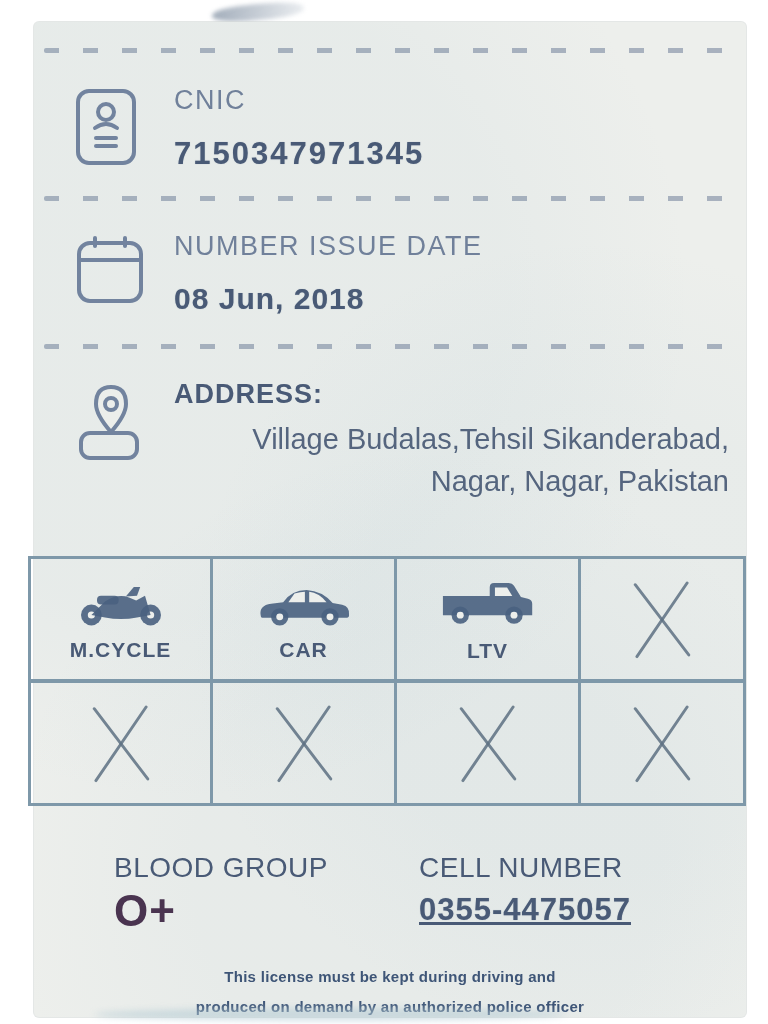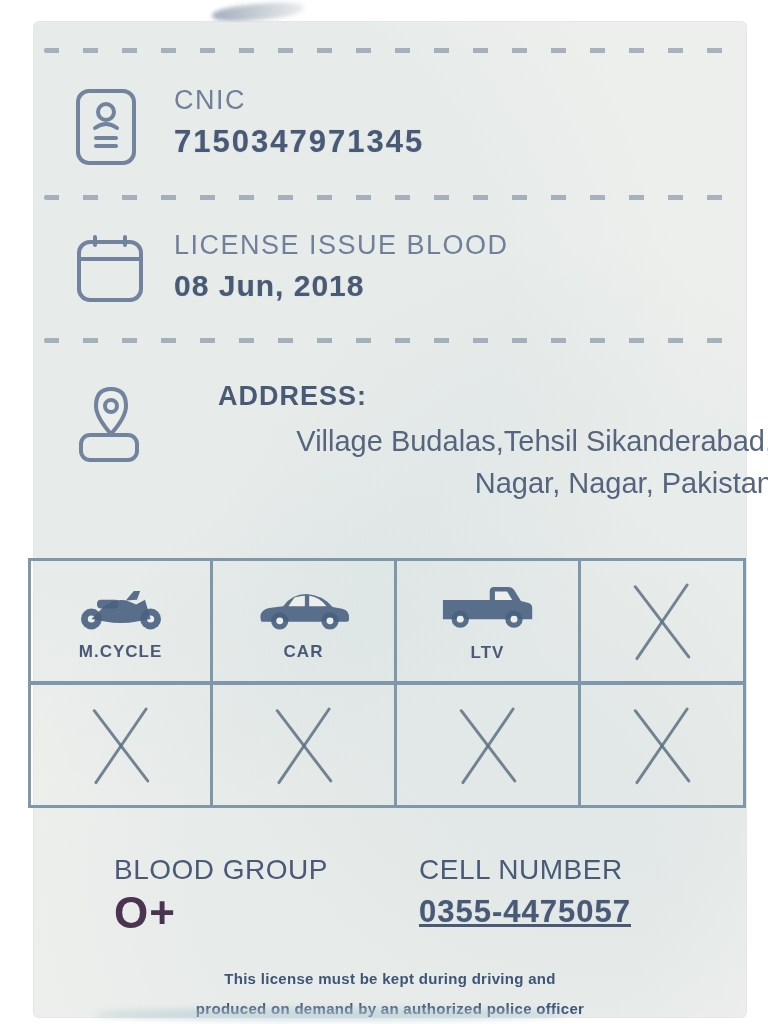--- a/index.html
+++ b/index.html
@@ -34,44 +34,44 @@
     background:repeating-linear-gradient(90deg,
       var(--ink-label,#70809a) 0 15px, transparent 15px 39px);
     filter:blur(.3px);
   }
   .dash-first{margin-top:26px;}
   .dash-2{margin-top:24px;}
   .dash-3{margin-top:28px;}
   .info{display:flex;padding-left:40px;align-items:flex-start;}
   .sec-cnic{margin-top:32px;}
   .sec-date{margin-top:30px;}
-  .sec-addr{margin-top:38px;gap:44px;}
+  .sec-addr{margin-top:30px;}
   .icon-box{flex:0 0 100px;width:100px;padding-top:2px;}
   .icon-stroke{stroke:var(--ink-icon,#5e7292);fill:none;stroke-width:4;stroke-linecap:round;stroke-linejoin:round;opacity:.85;}
   .texts{flex:1;min-width:0;}
   .label{font-size:27px;color:var(--ink-label,#70809a);letter-spacing:1.5px;}
   .label-bold{font-size:27px;font-weight:700;color:var(--ink-value,#495a76);letter-spacing:1px;}
-  .value{font-size:31px;font-weight:700;color:var(--ink-value,#495a76);letter-spacing:2px;margin-top:8px;
+  .value{font-size:31px;font-weight:700;color:var(--ink-value,#495a76);letter-spacing:2px;margin-top:20px;
          text-shadow:0 0 1px rgba(60,83,116,.35);}
   .value-date{letter-spacing:1px;font-size:30px;}
   .addr-text{font-size:29px;color:var(--ink-value,#495a76);opacity:.92;line-height:42px;width:555px;margin-top:8px;text-align:right;}
   .vgrid{
     margin-top:54px;margin-left:-6px;width:718px;box-sizing:border-box;
     border:3px solid var(--grid-line,#7e98a9);
     display:grid;grid-template-columns:182px 184px 184px 1fr;grid-template-rows:124px 120px;
   }
   .cell{
     border-right:3px solid var(--grid-line,#7e98a9);
     display:flex;flex-direction:column;align-items:center;justify-content:center;
   }
   .cell:nth-child(4n){border-right:0;}
   .cell.row1{border-bottom:4px solid var(--grid-line,#7e98a9);}
   .veh{fill:var(--vehicle,#49607f);opacity:.9;}
   .veh-cut{fill:var(--paper,#edefec);}
-  .vlabel{margin-top:9px;font-size:17px;font-weight:700;letter-spacing:1px;color:var(--ink-value,#495a76);}
+  .vlabel{margin-top:9px;font-size:21px;font-weight:700;letter-spacing:1px;color:var(--ink-value,#495a76);}
   .cross-svg line{stroke:var(--cross,#5e7183);stroke-width:3.5;stroke-linecap:round;opacity:.85;}
   .bottom-row{display:flex;padding-left:80px;margin-top:46px;}
   .bg-block{width:305px;}
   .small-label{font-size:28px;font-weight:500;color:var(--ink-value,#495a76);letter-spacing:.5px;}
   .blood-value{font-size:44px;font-weight:700;color:var(--blood,#4a3450);margin-top:2px;letter-spacing:1px;}
   .cell-value{font-size:31px;font-weight:700;color:var(--ink-value,#495a76);letter-spacing:1px;margin-top:8px;
               text-shadow:0 0 1px rgba(60,83,116,.35);text-decoration:underline;}
   .footer{
     margin-top:26px;text-align:center;font-size:15px;font-weight:700;line-height:30px;
     color:var(--footer-ink,#3e5577);letter-spacing:.3px;filter:blur(.5px);
@@ -108,21 +108,21 @@
     <section class="info sec-date">
       <div class="icon-box">
         <svg width="74" height="74" viewBox="0 0 74 74" class="icon-stroke">
           <rect x="5" y="10" width="62" height="58" rx="11"></rect>
           <line x1="6" y1="27" x2="66" y2="27"></line>
           <line x1="21" y1="5" x2="21" y2="13"></line>
           <line x1="51" y1="5" x2="51" y2="13"></line>
         </svg>
       </div>
       <div class="texts">
-        <div class="label">LICENSE ISSUE BLOOD</div>
+        <div class="label">NUMBER ISSUE DATE</div>
         <div class="value value-date">08 Jun, 2018</div>
       </div>
     </section>
 
     <div class="dash-line dash-3"></div>
 
     <section class="info sec-addr">
       <div class="icon-box">
         <svg width="74" height="82" viewBox="0 0 74 82" class="icon-stroke">
           <rect x="7" y="52" width="56" height="25" rx="9"></rect>

